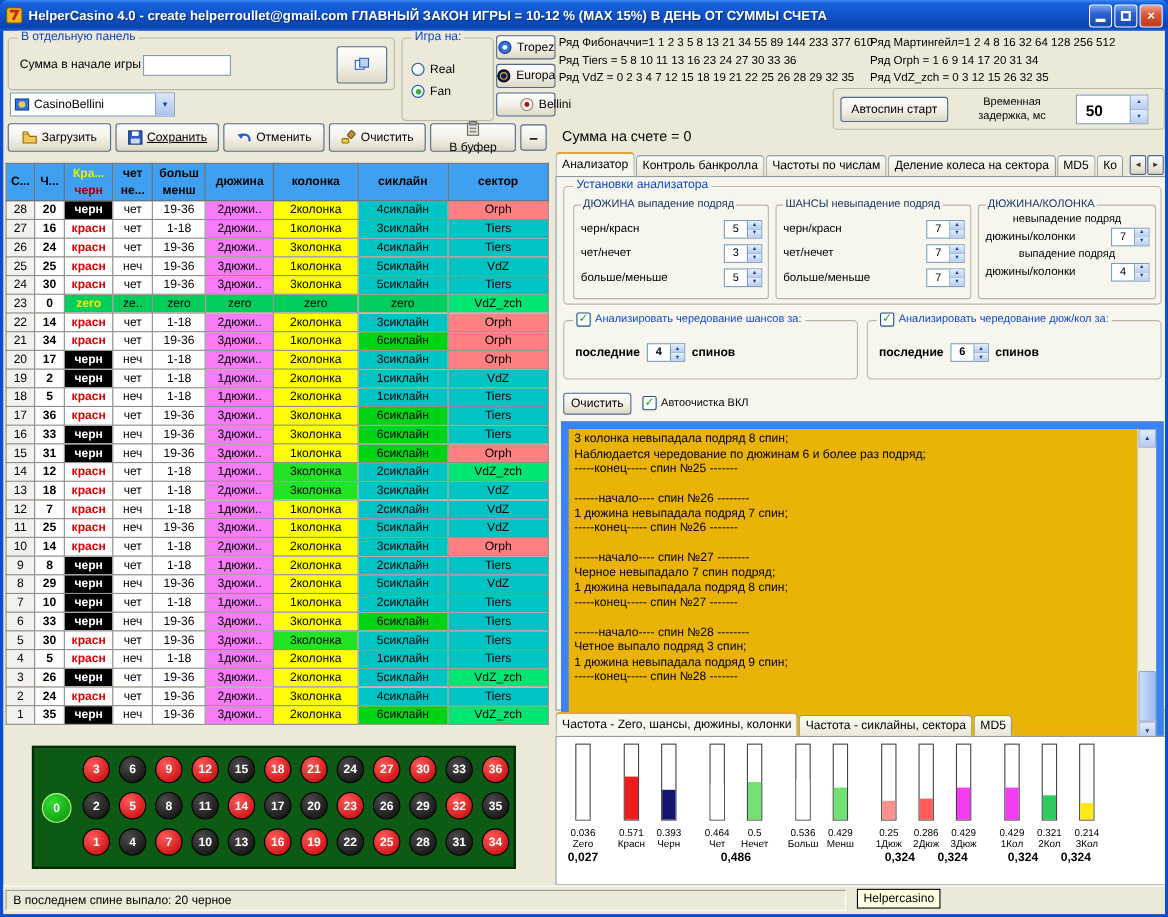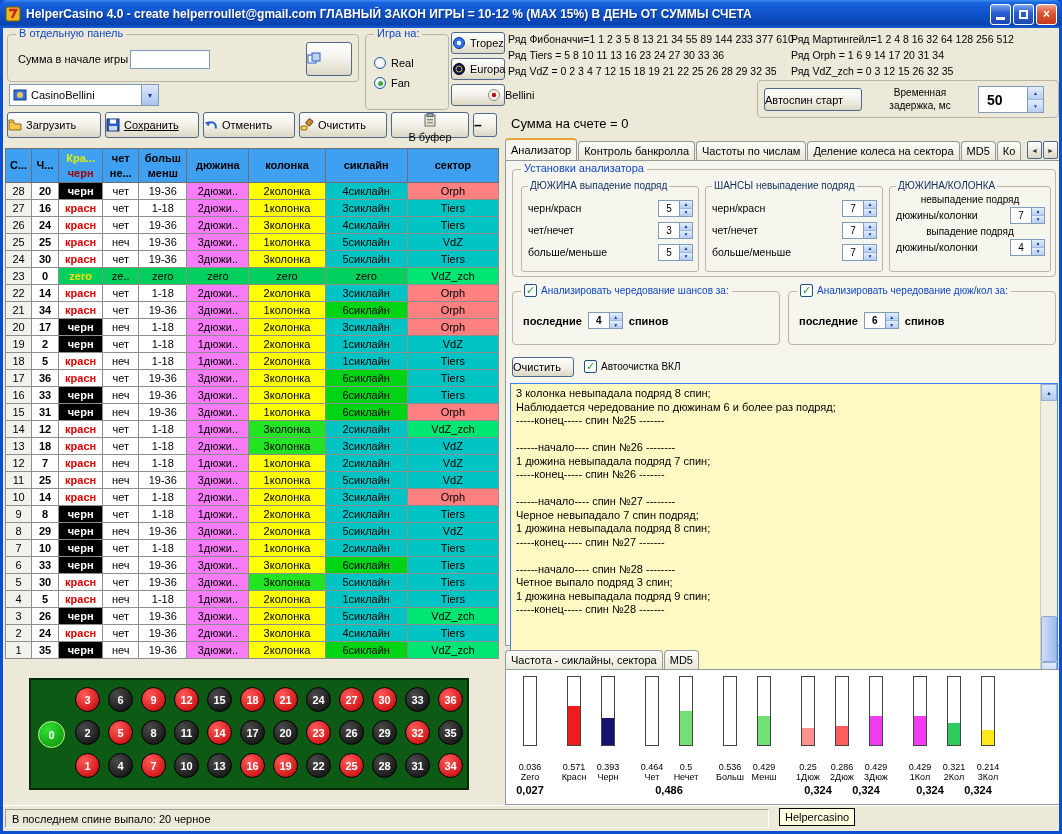--- a/index.html
+++ b/index.html
@@ -12,21 +12,21 @@
 .win-btn{width:21px;height:21px;border-radius:3px;border:1px solid #fff;display:flex;align-items:center;justify-content:center;color:#fff;font-size:12px;font-weight:bold;background:linear-gradient(180deg,#7da8ef,#2a5fd0 40%,#1b49b4)}
 .win-btn.close{background:linear-gradient(180deg,#f2a48c,#dd5937 40%,#c23a18)}
 .minglyph{width:9px;height:3px;background:#fff;margin-top:9px}
 .maxglyph{width:9px;height:9px;border:2px solid #fff}
 .client{position:absolute;left:3px;top:28px;width:1056px;height:803px;background:#ECE9D8;overflow:hidden}
 .gb{position:absolute;border:1px solid #b9b6a4;border-radius:4px}
 .gb>.cap{position:absolute;top:-8px;left:8px;background:#ECE9D8;color:#1047c8;padding:0 3px;font-size:11px;white-space:nowrap}
 .capflex{display:flex;align-items:center;gap:3px;top:-9px}
 .lbl{position:absolute;font-size:11px;color:#000}
 .txt{position:absolute;border:1px solid #7f9db9;background:#fff;height:19px;font-size:11px;padding:0 3px;font-family:inherit}
-.xp-btn{position:absolute;display:inline-flex;align-items:center;gap:4px;border:1px solid #50688c;border-radius:3px;background:linear-gradient(180deg,#fefefe,#f3f1e9 50%,#ddd8c4);font-size:11px;color:#000;font-family:inherit;box-shadow:inset 0 1px 0 #fff;cursor:default;white-space:nowrap}
+.xp-btn{position:absolute;display:inline-flex;align-items:center;justify-content:center;gap:4px;border:1px solid #50688c;border-radius:3px;background:linear-gradient(180deg,#fefefe,#f3f1e9 50%,#ddd8c4);font-size:11px;color:#000;font-family:inherit;box-shadow:inset 0 1px 0 #fff;cursor:default;white-space:nowrap}
 .bico{display:flex;align-items:center}
 .series{position:absolute;line-height:16px;font-size:10.5px;white-space:nowrap;color:#000}
 .combo{position:absolute;left:6px;top:56px;width:150px;height:22px;border:1px solid #7f9db9;background:#fff;display:flex;align-items:center;gap:4px;padding-left:3px;font-size:11px}
 .combo-btn{margin-left:auto;width:17px;height:100%;display:flex;align-items:center;justify-content:center;font-size:7px;color:#1b3e8a;background:linear-gradient(180deg,#dce8fb,#aac4ee);border-left:1px solid #7f9db9}
 .radio-row{display:flex;align-items:center;gap:5px;margin:8px 8px}
 .rb{position:relative;width:12px;height:12px;border-radius:50%;border:1px solid #1d5a99;background:radial-gradient(circle at 35% 35%,#fff,#dfe8f2)}
 .rb.sel::after{content:"";position:absolute;left:3px;top:3px;width:5px;height:5px;border-radius:50%;background:#3fae3f}
 .tabs{position:absolute;display:flex;align-items:flex-end;height:24px}
 .tab{height:21px;padding:3px 5px 0;border:1px solid #919b9c;border-bottom:none;border-radius:4px 4px 0 0;background:linear-gradient(180deg,#fcfcf9,#e8e5d4);margin-right:1px;white-space:nowrap;font-size:11px}
 .tab.active{height:24px;background:#f6f5ee;border-top:2px solid #e8a33d;padding-top:4px}
@@ -59,21 +59,21 @@
 .spinner.big .spin-val{width:48px;font-size:14px;font-weight:bold;justify-content:flex-start;padding-left:8px}
 .spinner.big .spin-btns{width:16px}
 .check-row{display:inline-flex;align-items:center;gap:4px}
 .cb{width:13px;height:13px;border:1px solid #1c5180;background:#fff;border-radius:2px;display:flex;align-items:center;justify-content:center;font-size:11px;color:#2aa02a;font-weight:bold;line-height:1}
 .cb-lbl{font-size:10px;white-space:nowrap}
 #alt1{left:6px;top:130px;width:268px;height:54px}
 #alt2{left:282px;top:130px;width:268px;height:54px}
 .alt-row{position:absolute;left:10px;top:20px;display:flex;align-items:center;gap:6px;font-size:11px;font-weight:bold}
 #clear-btn{left:6px;top:196px;width:62px;height:20px}
 #autoclear-slot{position:absolute;left:78px;top:199px}
-.log{position:absolute;left:4px;top:222px;width:548px;height:297px;background:#fef9c3;border:1px solid #3b82f6}
+.log{position:absolute;left:4px;top:222px;width:548px;height:297px;background:#eab308;border:7px solid #3b82f6}
 .log-text{position:absolute;left:0;top:0;right:17px;bottom:0;padding:3px 5px;font-size:11px;line-height:13.5px;white-space:pre-wrap;overflow:hidden}
 .sbar{position:absolute;right:0;top:0;width:17px;height:100%;background:#f1efe2;border-left:1px solid #d4d0c0}
 .sbtn{position:absolute;left:0;width:16px;height:17px;background:linear-gradient(180deg,#e0ebfb,#b4cbf0);border:1px solid #97aedd;display:flex;align-items:center;justify-content:center;font-size:6px;color:#1b3e8a}
 .sbtn.up{top:0}.sbtn.down{bottom:0}
 .sthumb{position:absolute;left:0;width:16px;height:46px;bottom:17px;background:linear-gradient(90deg,#cfdef8,#9cbbee);border:1px solid #8aa6d8;border-radius:2px}
 #balance{position:absolute;left:508px;top:88px;font-size:13px}
 .tbl{position:absolute;left:2px;top:120px;border-collapse:collapse;table-layout:fixed;width:494px}
 .tbl th{background:#3f9ff0;border:1px solid #6f6f6f;height:34px;padding:0;font-weight:bold;font-size:11px}
 .hwrap{display:flex;flex-direction:column;justify-content:center;height:32px}
 .h1,.h2{line-height:15px;text-align:center}
@@ -102,21 +102,21 @@
 .bnum.black{background:radial-gradient(circle at 35% 30%,#4a4a4a,#0a0a0a)}
 .bnum.zero{position:absolute;left:7px;top:41px;width:27px;height:27px;background:radial-gradient(circle at 35% 30%,#33dd33,#089008);border:1px solid #bfff90}
 .board-rows{position:absolute;left:44px;top:7px;display:flex;flex-direction:column;gap:8px}
 .board-row{display:flex;gap:8px}
 #chart{position:absolute;left:10px;top:6px;right:4px;bottom:2px;display:flex;gap:16px}
 .cgroup{display:flex;flex-direction:column}
 .gbars{display:flex;gap:6px;align-items:flex-end}
 .bcol{width:28px;display:flex;flex-direction:column;align-items:center}
 .bar{width:14px;height:70px;border:1px solid #444;position:relative;background:#fff}
 .fill{position:absolute;left:0;right:0;bottom:0}
-.bval{font-size:9px;margin-top:16px;white-space:nowrap}
+.bval{font-size:9px;margin-top:6px;white-space:nowrap}
 .bname{font-size:9px;white-space:nowrap}
 .gbot{display:flex;justify-content:space-around;font-weight:bold;font-size:11px;margin-top:2px;min-height:13px}
 .statusbar{position:absolute;left:0;top:777px;width:1056px;height:26px;background:#ece9d8;border-top:1px solid #fff}
 .status-inner{position:absolute;left:2px;top:3px;width:764px;height:19px;border:1px solid;border-color:#9d9c90 #fff #fff #9d9c90;display:flex;align-items:center;padding-left:6px;font-size:11px;background:#ece9d8}
 .tooltip{position:absolute;left:776px;top:2px;height:18px;background:#ffffe1;border:1px solid #000;font-size:11px;display:flex;align-items:center;padding:0 5px}
 #delay-lbl{position:absolute;left:112px;top:5px;width:100px;font-size:10px;line-height:13px;text-align:center}
 #delay-spin-slot{position:absolute;left:220px;top:5px}
 #collapse-btn{left:470px;top:85px;width:24px;height:24px;font-weight:bold;font-size:14px}
 #autospin-btn{left:6px;top:7px;width:98px;height:23px}
 #detach-btn{left:298px;top:7px;width:46px;height:34px}
@@ -796,20 +796,21 @@
 -----конец----- спин №28 -------</div>
         <div class="sbar">
           <span class="sbtn up">▲</span>
           <span class="sthumb"></span>
           <span class="sbtn down">▼</span>
         </div>
       </div>
     </div>
 
     <div class="tabs" id="chart-tabs">
+        <span class="tab active">Частота - Zero, шансы, дюжины, колонки</span>
         <span class="tab">Частота - сиклайны, сектора</span>
         <span class="tab">MD5</span>
       </div>
     <div class="panel" id="panel-chart">
       <div id="chart">
           <div class="cgroup">
             <div class="gbars">
               <div class="bcol">
                 <div class="bar">
                   <div class="fill" style="height: 2px; background: rgb(255, 255, 255);"></div>

